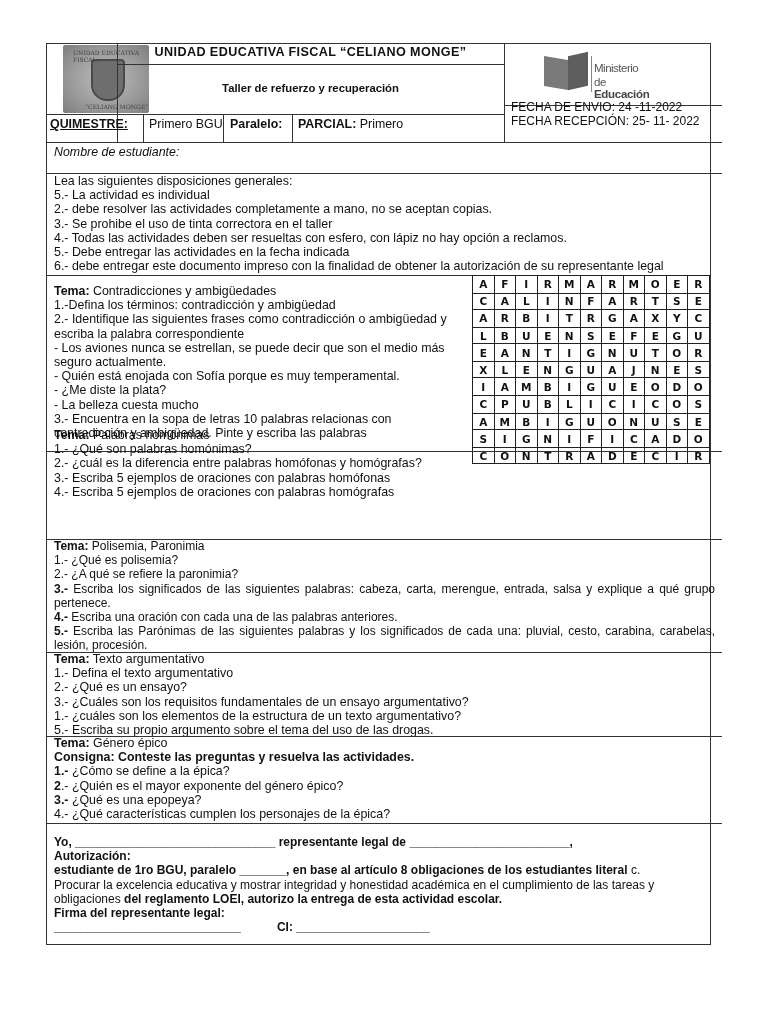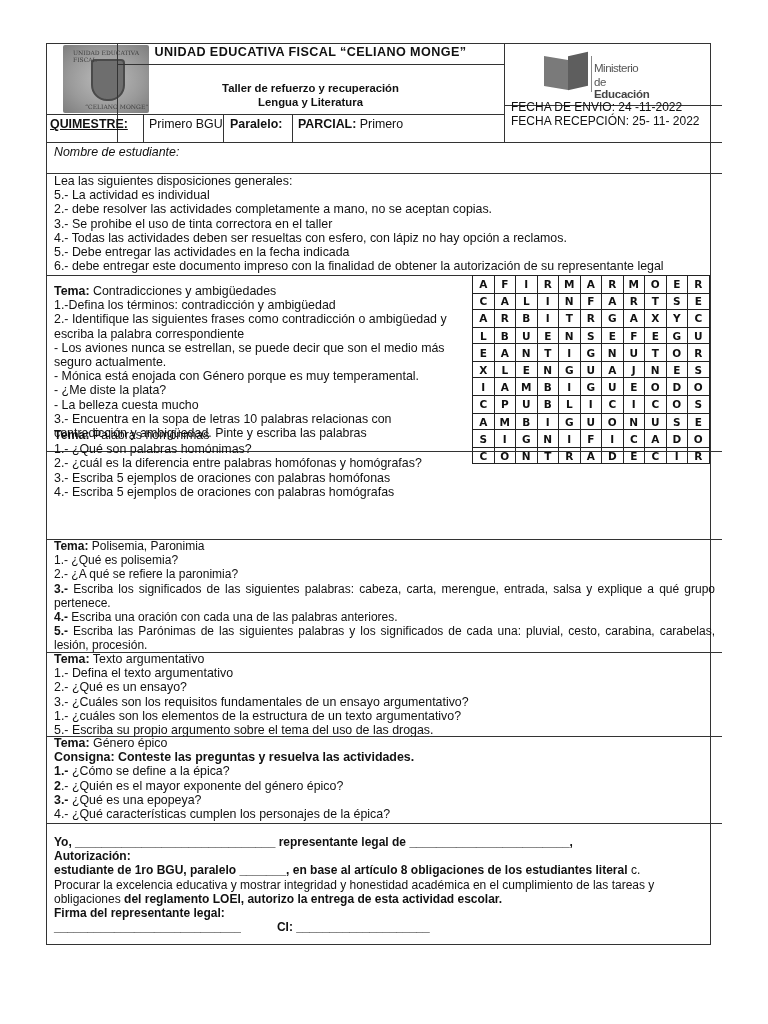--- a/index.html
+++ b/index.html
@@ -45,21 +45,20 @@
     <div class="ring-text" style="left:22px; top:58px;">“CELIANO MONGE”</div>
   </div>
 
   <div class="vline" style="left:70px; top:0; height:98px;"></div>
   <div class="vline" style="left:457px; top:0; height:98px;"></div>
 
   <div class="txt b" style="left:70px; width:387px; top:1px; text-align:center; font-size:12.6px; letter-spacing:0.4px;">UNIDAD EDUCATIVA FISCAL “CELIANO MONGE”</div>
   <div class="hline" style="left:70px; width:387px; top:20px;"></div>
 
   <div class="txt b" style="left:70px; width:387px; top:37px; text-align:center; font-size:11.3px;">Taller de refuerzo y recuperación</div>
-  <div class="txt b" style="left:70px; width:387px; top:51px; text-align:center; font-size:11.3px;">Lengua y Literatura</div>
 
   <div class="mined">
     <div class="book-l"></div>
     <div class="book-r"></div>
     <div class="min-sep"></div>
     <div class="min-t1">Ministerio</div>
     <div class="min-t2"><span>de </span><b style="color:#444;">Educación</b></div>
   </div>
 
   <div class="hline" style="left:0; width:457px; top:70px;"></div>
@@ -92,21 +91,21 @@
   </div>
   <div class="hline" style="left:0; width:425px; top:231px;"></div>
 
   <div class="txt lines" style="left:7px; top:240px;">
     <div><b>Tema:</b> <span>Contradicciones y ambigüedades</span></div>
     <div>1.-Defina los términos: contradicción y ambigüedad</div>
     <div>2.- Identifique las siguientes frases como contradicción o ambigüedad y</div>
     <div>escriba la palabra correspondiente</div>
     <div>- Los aviones nunca se estrellan, se puede decir que son el medio más</div>
     <div>seguro actualmente.</div>
-    <div>- Mónica está enojada con Género porque es muy temperamental.</div>
+    <div>- Quién está enojada con Sofía porque es muy temperamental.</div>
     <div>- ¿Me diste la plata?</div>
     <div>- La belleza cuesta mucho</div>
     <div>3.- Encuentra en la sopa de letras 10 palabras relacionas con</div>
     <div>contradicción y ambigüedad. Pinte y escriba las palabras</div>
   </div>
 
   <table class="grid">
     <tbody>
         <tr class="tall">
           <td>A</td>

